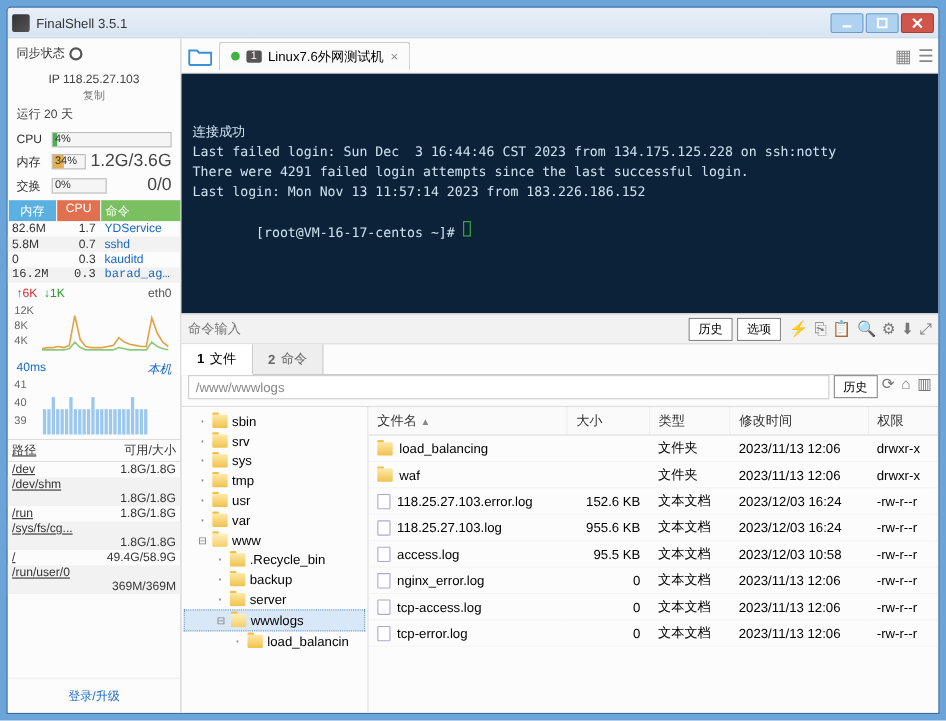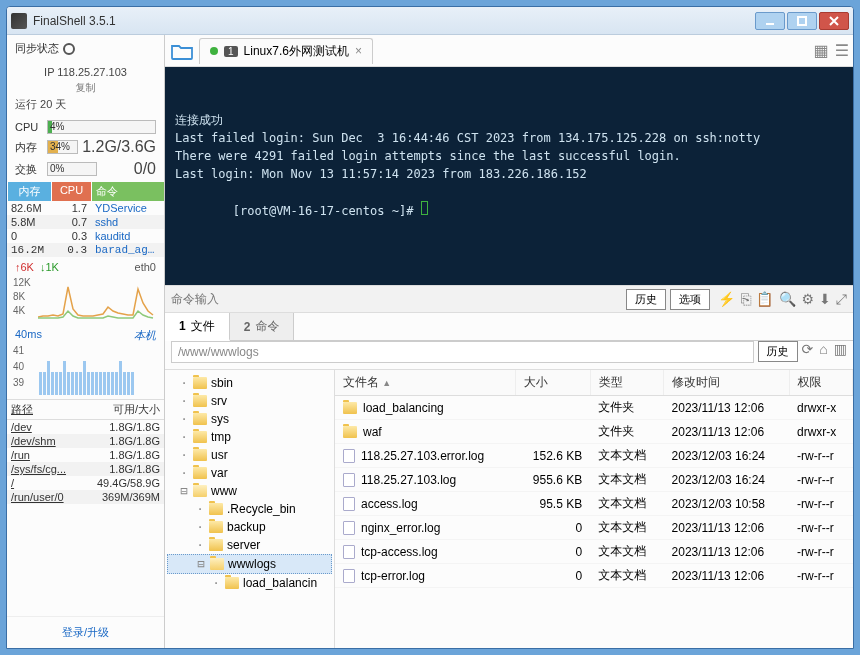--- a/index.html
+++ b/index.html
@@ -53,21 +53,21 @@
 .latency a { color: #1a68c4; cursor: pointer; font-style: italic; }
 .latencychart { height: 50px; margin: 0 4px 4px 4px; position: relative; }
 .latencychart .ytick { position: absolute; left: 2px; font-size: 10px; color: #666; }
 .latencychart .bars { position: absolute; left: 28px; right: 2px; bottom: 0; top: 2px; display: flex; align-items: flex-end; gap: 1px; }
 .latencychart .bar { width: 3px; background: #9cc8f0; }
 
 .fs-header { display: flex; padding: 2px 4px; border-top: 1px solid #ddd; border-bottom: 1px solid #ddd; font-size: 11px; color: #333; }
 .fs-path { width: 70px; text-decoration: underline; }
 .fs-size { flex: 1; text-align: right; }
 .fs-row { display: flex; padding: 1px 4px; font-size: 11px; }
-.fs-row.alt { background: #f2f2f2; }
+.fs-row.alt { background: #f2f2f2; flex-direction: column; }
 
 .login-link { text-align: center; padding: 8px; color: #1a68c4; cursor: pointer; border-top: 1px solid #eee; margin-top: auto; }
 
 .main { flex: 1; display: flex; flex-direction: column; min-width: 0; }
 .tabbar { height: 32px; display: flex; align-items: center; border-bottom: 1px solid #ddd; padding: 0 4px; gap: 4px; }
 .foldericon { width: 26px; height: 22px; display: flex; align-items: center; justify-content: center; color: #3b8fd6; font-size: 18px; cursor: pointer; }
 .tab { display: flex; align-items: center; gap: 6px; padding: 4px 10px; border: 1px solid #ccc; border-bottom: none; border-radius: 3px 3px 0 0; background: #fbfbfb; cursor: pointer; }
 .tab .statusdot { width: 8px; height: 8px; border-radius: 50%; background: #3fb23f; }
 .tab .num { background: #555; color: #fff; border-radius: 2px; padding: 0 4px; font-size: 10px; }
 .tab .close { color: #888; cursor: pointer; }

